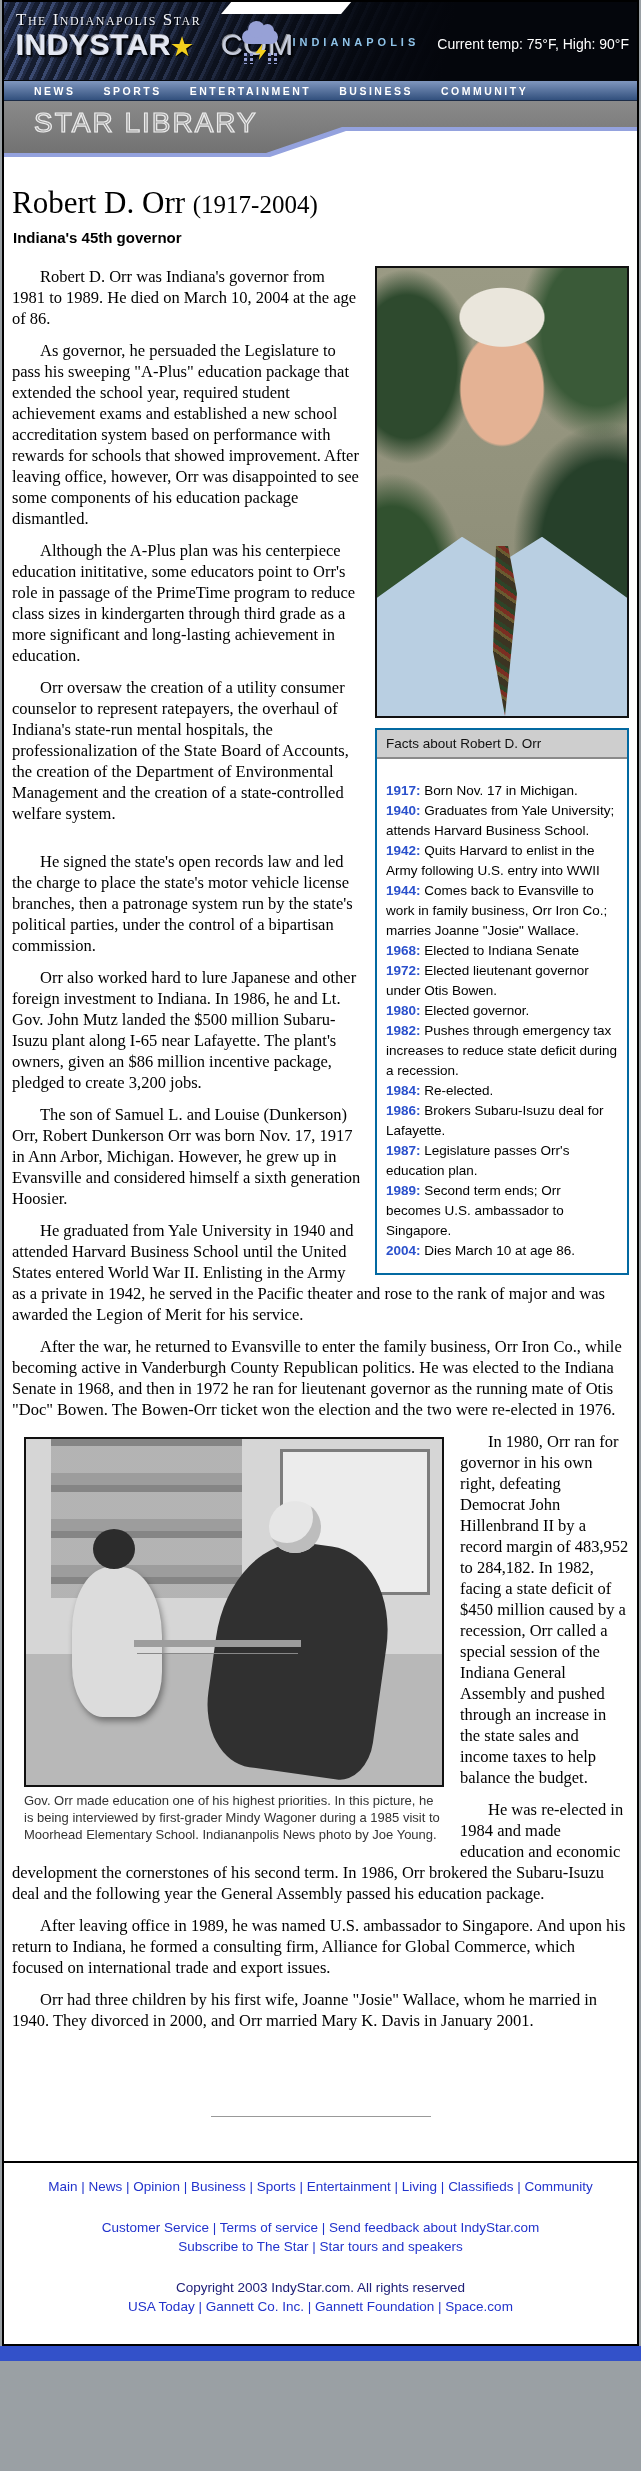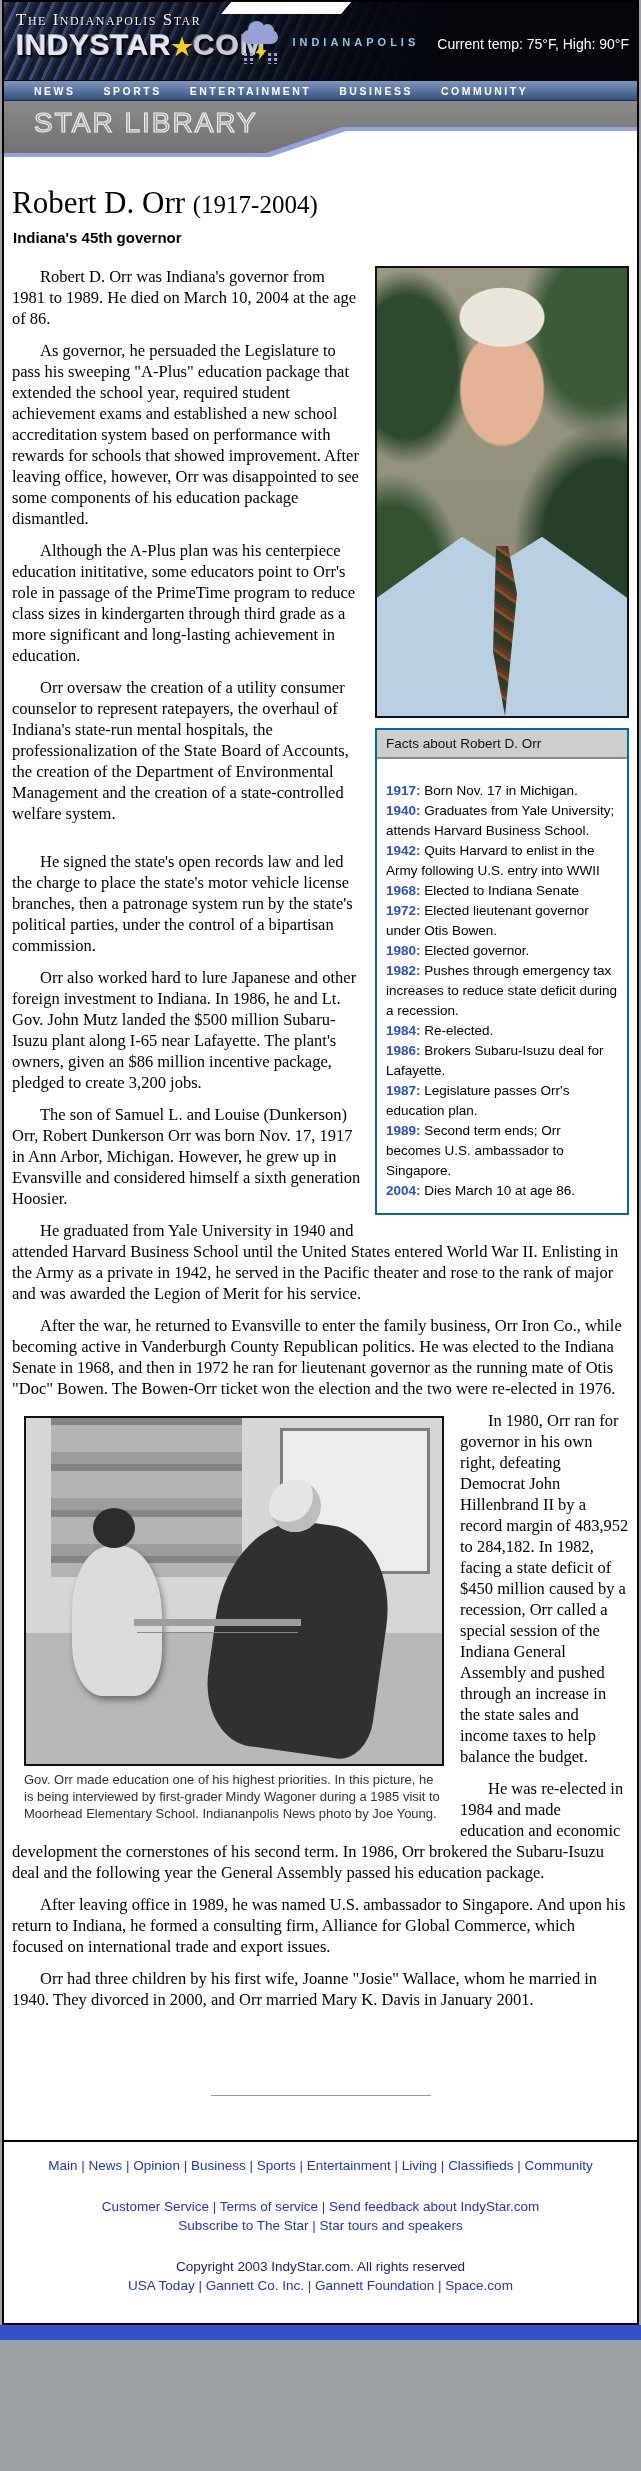--- a/index.html
+++ b/index.html
@@ -50,21 +50,21 @@
   }
   .logo-main{
     font-size:30px;
     font-weight:bold;
     letter-spacing:0.5px;
     line-height:30px;
     color:#e3e7f2;
     text-shadow:-1px -1px 0 rgba(255,255,255,0.55), 1px 1px 0 #05070d, 2px 2px 2px #000;
   }
   .logo-star{color:#f2cf1d;font-size:24px;text-shadow:1px 1px 1px #000;}
-  .logo-com{font-weight:bold;color:#c6ccdc;letter-spacing:1px;}
+  .logo-com{font-weight:normal;color:#c6ccdc;letter-spacing:1px;margin-left:28px;}
   .weather{
     position:absolute;right:8px;top:22px;z-index:2;
     display:flex;align-items:center;gap:10px;
   }
   .storm-icon{position:relative;width:44px;height:40px;}
   .cloud{
     position:absolute;left:4px;top:6px;width:36px;height:14px;
     background:#97a1d6;border-radius:8px;
   }
   .cloud::before{content:"";position:absolute;left:6px;top:-9px;width:17px;height:17px;background:#97a1d6;border-radius:50%;}
@@ -277,20 +277,21 @@
       <div class="portrait">
         <div class="shirt"></div>
         <div class="tie"></div>
       </div>
       <div class="facts">
         <div class="facts-header">Facts about Robert D. Orr</div>
         <div class="facts-body" id="facts-body">
             <div><span class="yr">1917:</span> Born Nov. 17 in Michigan.</div>
             <div><span class="yr">1940:</span> Graduates from Yale University; attends Harvard Business School.</div>
             <div><span class="yr">1942:</span> Quits Harvard to enlist in the Army following U.S. entry into WWII</div>
+            <div><span class="yr">1944:</span> Comes back to Evansville to work in family business, Orr Iron Co.; marries Joanne "Josie" Wallace.</div>
             <div><span class="yr">1968:</span> Elected to Indiana Senate</div>
             <div><span class="yr">1972:</span> Elected lieutenant governor under Otis Bowen.</div>
             <div><span class="yr">1980:</span> Elected governor.</div>
             <div><span class="yr">1982:</span> Pushes through emergency tax increases to reduce state deficit during a recession.</div>
             <div><span class="yr">1984:</span> Re-elected.</div>
             <div><span class="yr">1986:</span> Brokers Subaru-Isuzu deal for Lafayette.</div>
             <div><span class="yr">1987:</span> Legislature passes Orr's education plan.</div>
             <div><span class="yr">1989:</span> Second term ends; Orr becomes U.S. ambassador to Singapore.</div>
             <div><span class="yr">2004:</span> Dies March 10 at age 86.</div>
           </div>

